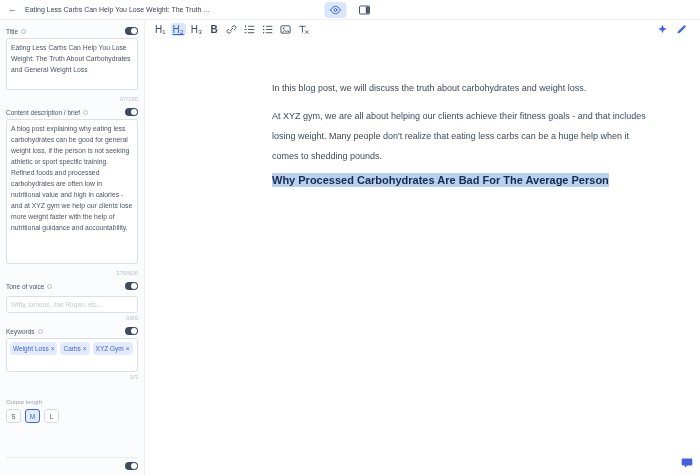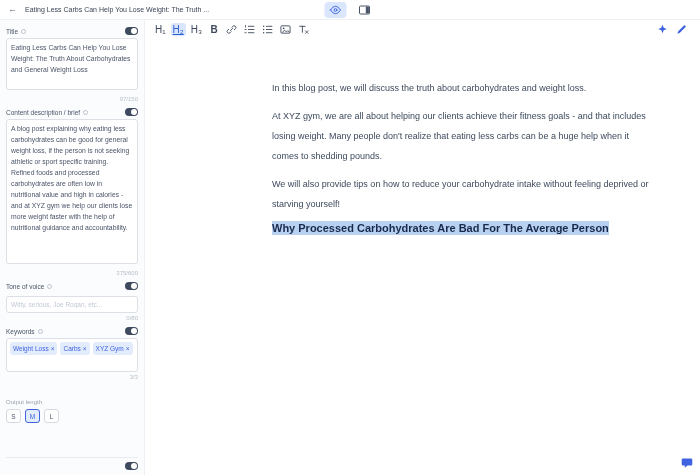--- a/index.html
+++ b/index.html
@@ -231,21 +231,20 @@
                 <path d="M1.5 10.5l0.9-2.7 6-6a1.27 1.27 0 0 1 1.8 1.8l-6 6-2.7 0.9z" fill="#3f63e0"></path>
               </svg>
             </span>
           </button>
         </div>
       </div>
 
       <div class="content">
         <p>In this blog post, we will discuss the truth about carbohydrates and weight loss.</p>
         <p>At XYZ gym, we are all about helping our clients achieve their fitness goals - and that includes losing weight. Many people don't realize that eating less carbs can be a huge help when it comes to shedding pounds.</p>
-        <p>We will also provide tips on how to reduce your carbohydrate intake without feeling deprived or starving yourself!</p>
         <h2><mark>Why Processed Carbohydrates Are Bad For The Average Person</mark></h2>
       </div>
     </main>
   </div>
 
   <button class="chat-fab">
     <span>
       <svg width="12" height="12" viewBox="0 0 12 12">
         <path d="M2 1.5h8a1.3 1.3 0 0 1 1.3 1.3v4.4A1.3 1.3 0 0 1 10 8.5H6.5L3.8 10.8V8.5H2A1.3 1.3 0 0 1 0.7 7.2V2.8A1.3 1.3 0 0 1 2 1.5z" fill="#3f63e0"></path>
       </svg>

